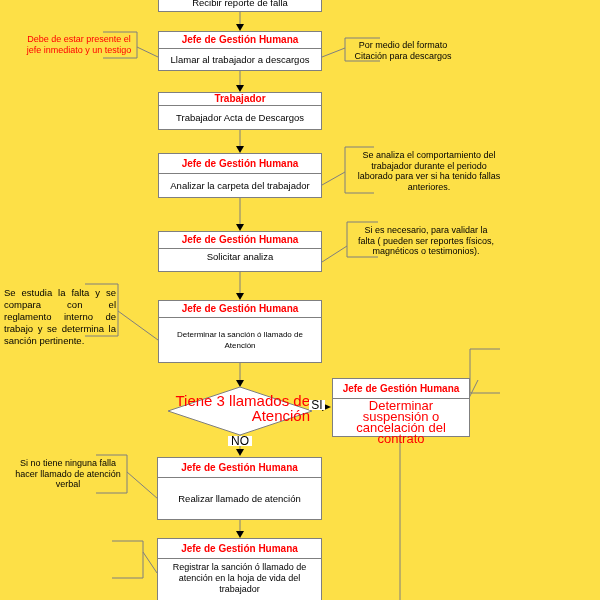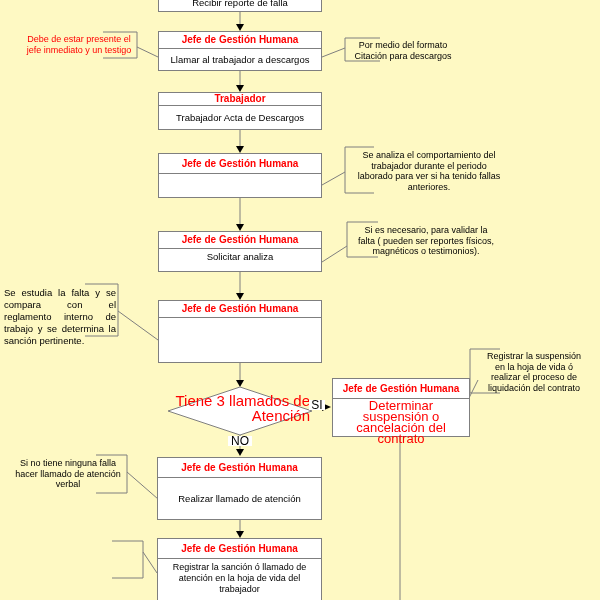--- a/index.html
+++ b/index.html
@@ -1,17 +1,17 @@
 <!DOCTYPE html>
 <html style="--accent-red: #ff0000; --line-gray: #7f7f7f; --text-black: #000000;"><head>
 <meta charset="utf-8">
 <style>
   html,body{margin:0;padding:0;background:#fff;}
   #canvas{
-    position:relative;width:600px;height:600px;overflow:hidden;background:#fef9c3;
+    position:relative;width:600px;height:600px;overflow:hidden;background:#fde047;
     font-family:"Liberation Sans","DejaVu Sans",sans-serif;color:var(--text-black,#000);text-decoration:underline;
   }
   #wires{position:absolute;left:0;top:0;z-index:0;}
   .pbox{
     position:absolute;z-index:1;background:#fff;border:1px solid var(--line-gray,#7f7f7f);
     display:flex;flex-direction:column;box-sizing:border-box;
   }
   .pbox-header{
     flex:0 0 auto;border-bottom:1px solid var(--line-gray,#7f7f7f);
     color:var(--accent-red,#ff0000);font-weight:bold;font-size:10px;line-height:12px;
@@ -98,29 +98,31 @@
     <div class="pbox-body">Llamar al trabajador a descargos</div>
   </div>
 
   <div class="pbox" style="left:158px;top:92px;width:164px;height:38px">
     <div class="pbox-header" style="padding:0 2px;line-height:12px">Trabajador</div>
     <div class="pbox-body">Trabajador Acta de Descargos</div>
   </div>
 
   <div class="pbox" style="left:158px;top:153px;width:164px;height:45px">
     <div class="pbox-header" style="padding:4px 2px 3px">Jefe de Gestión Humana</div>
+    <div class="pbox-body">Analizar la carpeta del trabajador</div>
   </div>
 
   <div class="pbox" style="left:158px;top:231px;width:164px;height:41px">
     <div class="pbox-header">Jefe de Gestión Humana</div>
     <div class="pbox-body" style="align-items:flex-start;padding-top:2px">Solicitar analiza</div>
   </div>
 
   <div class="pbox" style="left:158px;top:300px;width:164px;height:63px">
     <div class="pbox-header">Jefe de Gestión Humana</div>
+    <div class="pbox-body body-sm">Determinar la sanción ó llamado de Atención</div>
   </div>
 
   <div class="pbox" style="left:332px;top:378px;width:138px;height:59px">
     <div class="pbox-header" style="padding:4px 2px 3px">Jefe de Gestión Humana</div>
     <div class="pbox-body body-red">Determinar suspensión o
 cancelación del contrato</div>
   </div>
 
   <div class="pbox" style="left:157px;top:457px;width:165px;height:63px">
     <div class="pbox-header" style="padding:4px 2px 3px">Jefe de Gestión Humana</div>
@@ -144,21 +146,17 @@
   <div class="ann ann-red" style="left:22px;top:34px;width:114px">Debe de estar presente el
 jefe inmediato y un testigo</div>
   <div class="ann" style="left:346px;top:150px;width:166px">Se analiza el comportamiento del
 trabajador durante el periodo
 laborado para ver si ha tenido fallas
 anteriores.</div>
   <div class="ann ann-justify" style="left:4px;top:287px;width:112px">Se estudia la falta y se compara con el reglamento interno de trabajo y se determina la sanción pertinente.</div>
   <div class="ann" style="left:350px;top:225px;width:152px">Si es necesario,  para validar la
 falta ( pueden ser reportes físicos,
 magnéticos o testimonios).</div>
-  <div class="ann" style="left:472px;top:351px;width:124px">Registrar la suspensión
-en la hoja de vida ó
-realizar el proceso de
-liquidación del contrato</div>
   <div class="ann" style="left:10px;top:458px;width:116px">Si no tiene ninguna falla
 hacer llamado de atención
 verbal</div>
 
 </div>
 
 </body></html>

